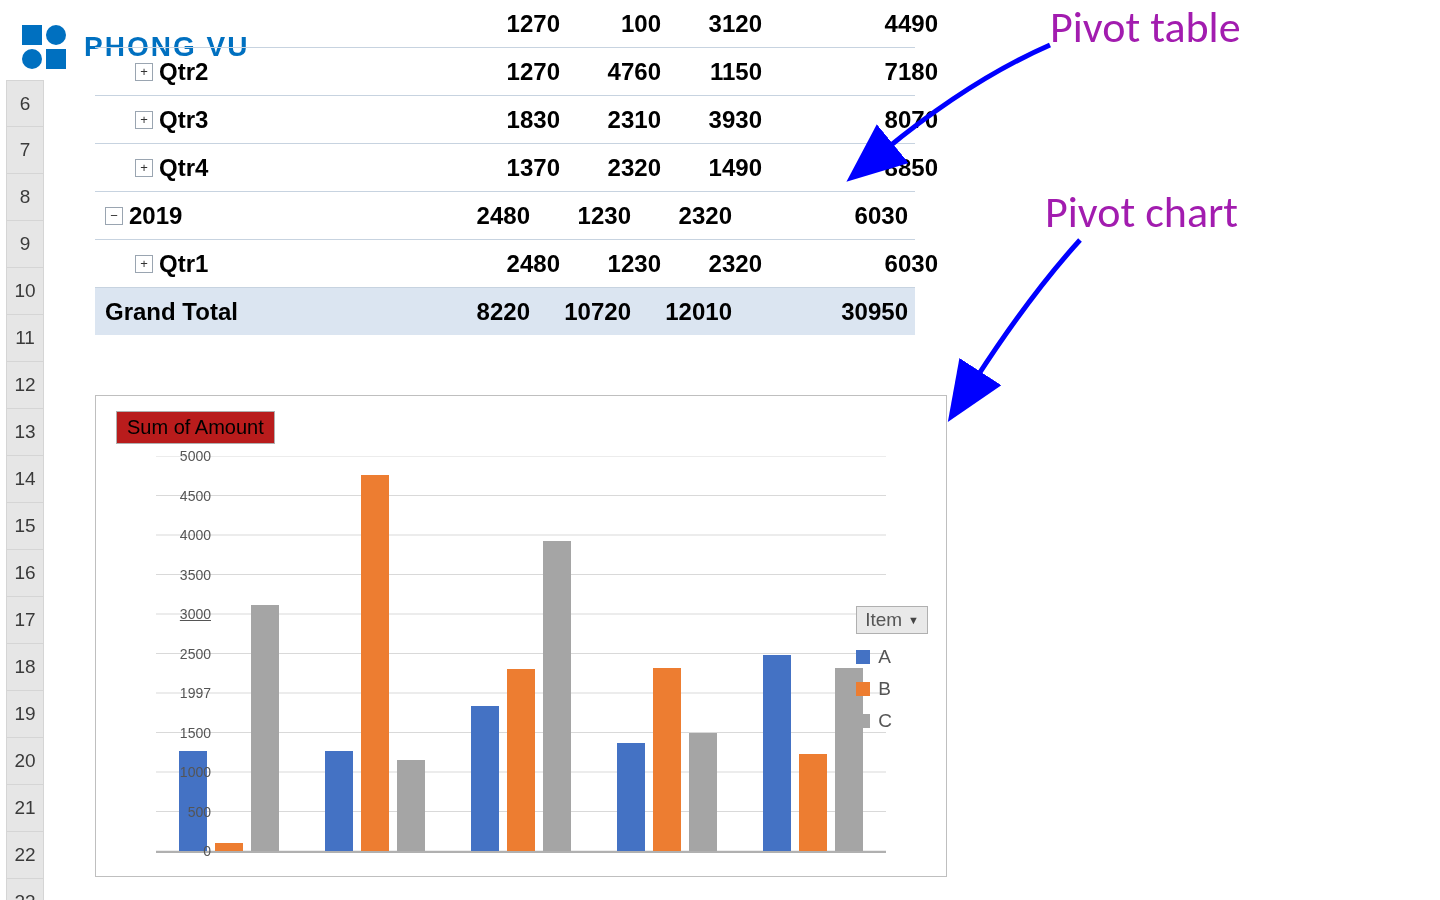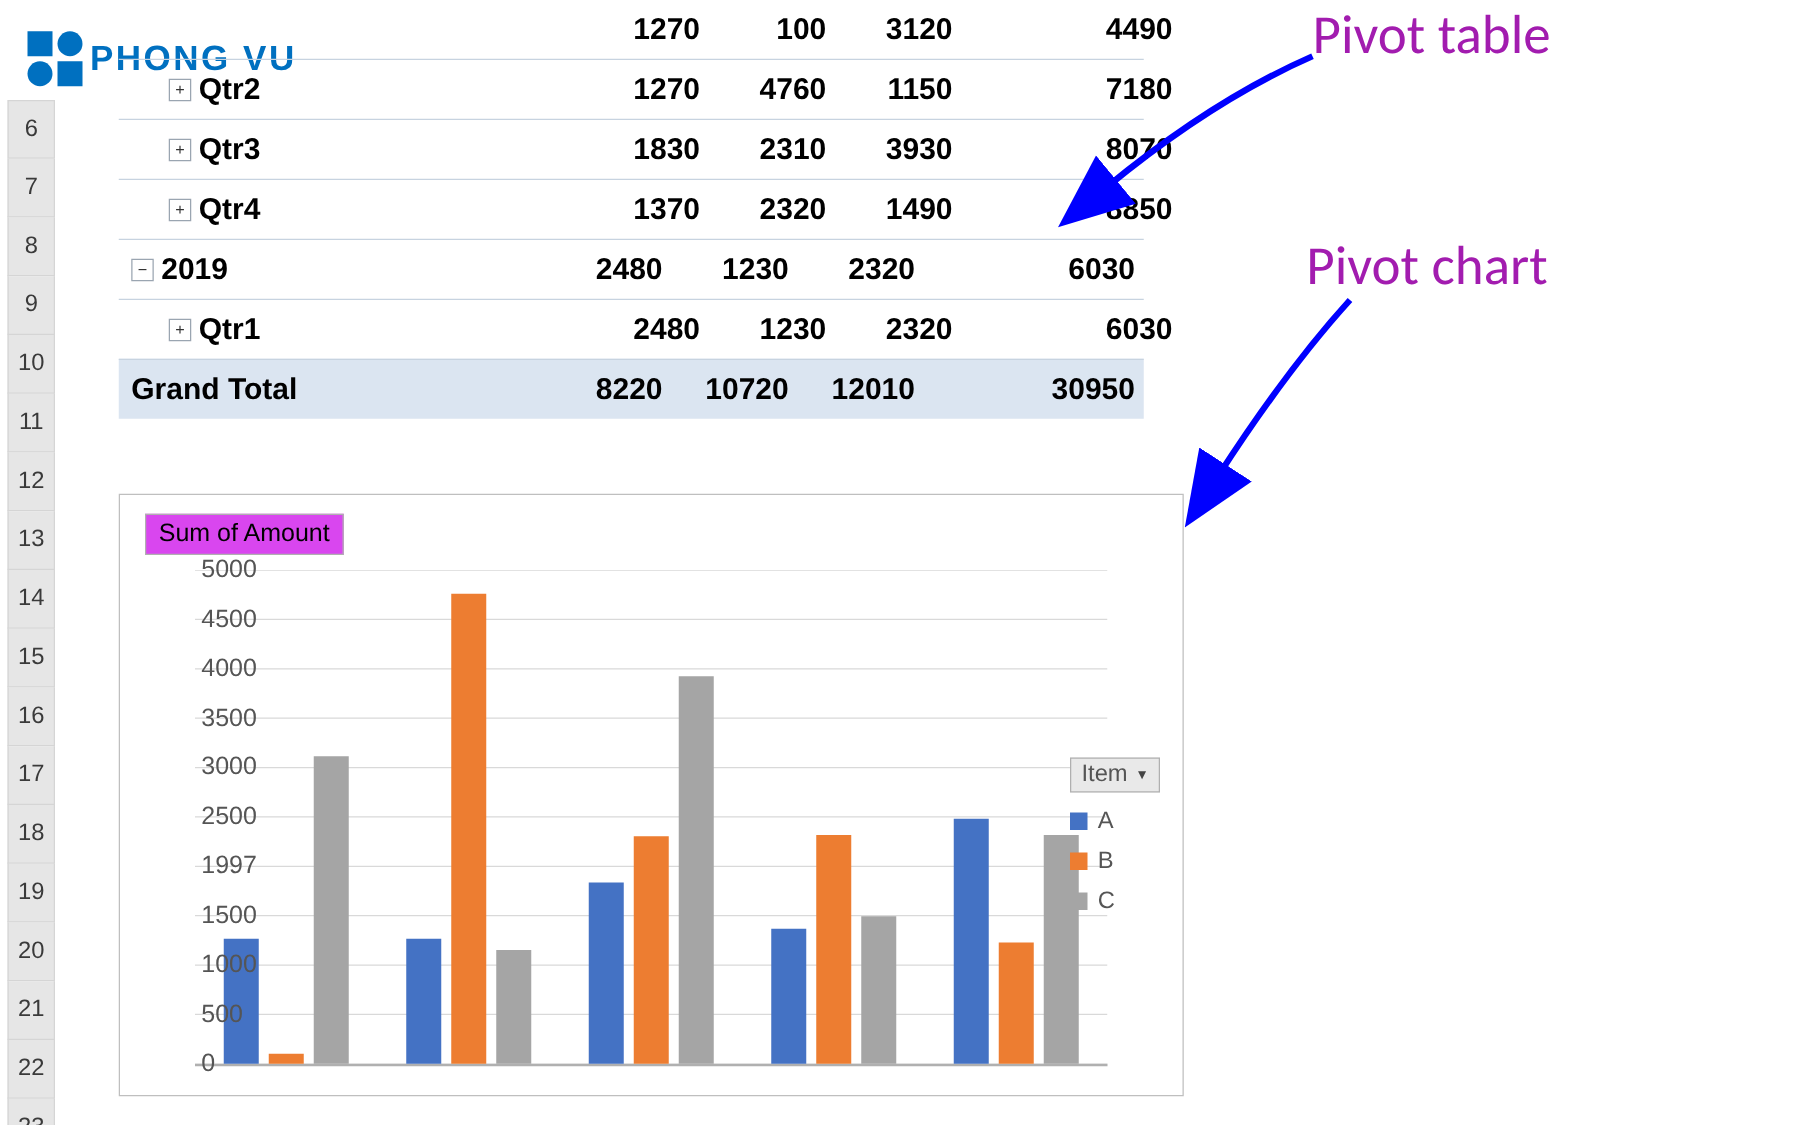--- a/index.html
+++ b/index.html
@@ -1,18 +1,18 @@
 <!DOCTYPE html>
 <html><head>
 <meta charset="utf-8">
 <style>
   html,body{margin:0;padding:0;font-family:"Segoe UI",Arial,sans-serif;background:#fff;color:#000;width:1440px;height:900px;overflow:hidden}
   .canvas{position:relative;width:1440px;height:900px}
   
-  .logo{position:absolute;left:22px;top:25px;display:flex;align-items:center;gap:6px}
+  .logo{position:absolute;left:22px;top:25px;display:flex;align-items:center;gap:18px}
   .logo-mark{display:grid;grid-template-columns:20px 20px;grid-template-rows:20px 20px;gap:4px}
   .lm{width:20px;height:20px}
   .lm.sq{background:#0070c0}
   .lm.ci{background:#0070c0;border-radius:50%}
   .logo-text{font-size:28px;letter-spacing:2px;color:#0070c0;font-weight:600}
   
   .gutter{position:absolute;left:6px;top:80px}
   .gh{width:38px;height:47px;border:1px solid #d5d5d5;background:#e6e6e6;color:#3a3a3a;font-size:19px;display:flex;align-items:center;justify-content:center;box-sizing:border-box;border-top:none}
   .gh:first-child{border-top:1px solid #d5d5d5}
   
@@ -24,24 +24,24 @@
   .pnum{flex:0 0 95px;text-align:right;font-weight:600;padding-right:6px}
   .ptot{flex:0 0 170px;text-align:right;font-weight:600;padding-right:6px}
   .expander{width:16px;height:16px;border:1px solid #9aa5b1;display:inline-flex;align-items:center;justify-content:center;font-size:13px;line-height:1;color:#333;background:#fff;font-weight:400}
   .grand{background:#dbe5f1;font-weight:700}
   .grand .plabel,.grand .pnum,.grand .ptot{font-weight:700}
   
   .anno{position:absolute;color:#a21caf;font-size:44px;font-family:Calibri,Arial,sans-serif}
   svg.arrow{position:absolute;overflow:visible}
   
   .chartbox{position:absolute;left:95px;top:395px;width:850px;height:480px;border:1px solid #bfbfbf;background:#fff}
-  .chart-title-btn{position:absolute;left:20px;top:15px;background:#d946ef;border:1px solid #b0b0b0;padding:4px 10px;font-size:20px}
+  .chart-title-btn{position:absolute;left:20px;top:15px;background:#b91c1c;border:1px solid #b0b0b0;padding:4px 10px;font-size:20px}
   .plot{position:absolute;left:60px;top:60px;width:730px;height:395px;border-bottom:2px solid #b0b0b0}
   .grid line{stroke:#d9d9d9;stroke-width:1}
-  .ytick{position:absolute;right:735px;width:50px;font-size:20px;color:#555;transform:translateY(-50%)}
+  .ytick{position:absolute;right:735px;width:50px;text-align:right;font-size:14px;color:#555;transform:translateY(-50%)}
   .bars{position:absolute;inset:0}
   .bar{position:absolute;bottom:0}
   .cA{background:#4472C4}
   .cB{background:#ED7D31}
   .cC{background:#A5A5A5}
   .legend{position:absolute;right:18px;top:210px;font-size:19px;color:#555}
   .legend-btn{background:#e9e9e9;border:1px solid #b0b0b0;padding:2px 8px;margin-bottom:12px;display:flex;align-items:center;gap:6px}
   .tri{font-size:11px;color:#444}
   .lg{display:flex;align-items:center;gap:8px;margin:10px 0}
   .sw{width:14px;height:14px}
@@ -210,21 +210,21 @@
           <div class="bar cC" style="left: 679px; width: 28px; height: 183.28px;"></div>
         </div>
     </div>
     <div id="yticks">
         <div class="ytick" style="top: 455px;">0</div>
         <div class="ytick" style="top: 415.5px;">500</div>
         <div class="ytick" style="top: 376px;">1000</div>
         <div class="ytick" style="top: 336.5px;">1500</div>
         <div class="ytick" style="top: 297px;">1997</div>
         <div class="ytick" style="top: 257.5px;">2500</div>
-        <div class="ytick" style="top: 218px;">3000</div>
+        <div class="ytick" style="top: 218px; text-decoration: underline;">3000</div>
         <div class="ytick" style="top: 178.5px;">3500</div>
         <div class="ytick" style="top: 139px;">4000</div>
         <div class="ytick" style="top: 99.5px;">4500</div>
         <div class="ytick" style="top: 60px;">5000</div>
       </div>
 
     <div class="legend">
       <div class="legend-btn">
         <span>Item</span>
         <span class="tri">▼</span>

